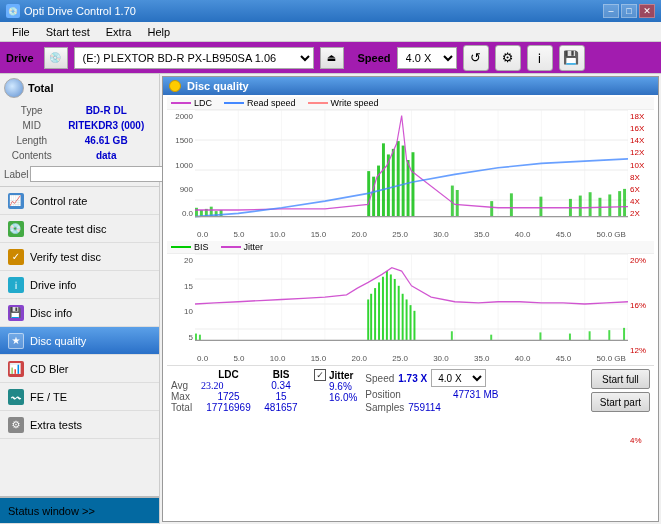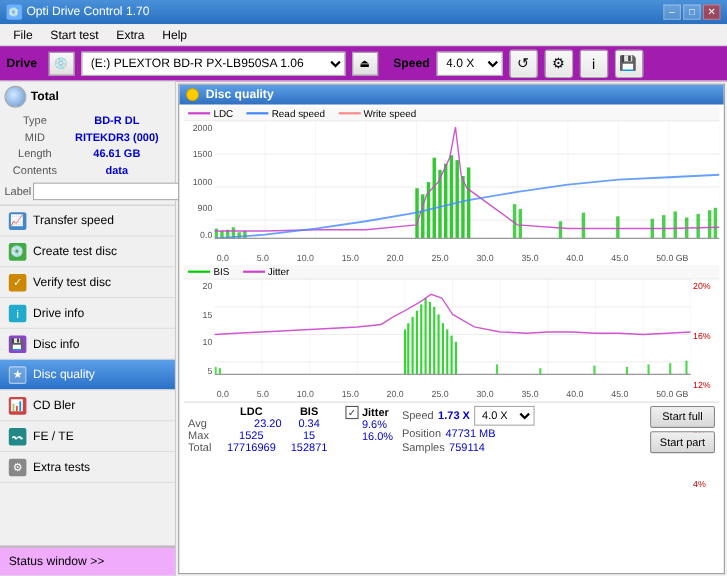--- a/index.html
+++ b/index.html
@@ -311,21 +311,21 @@
       <div class="disc-label-row">
         <span style="color:#555;font-size:10px;">Label</span>
         <input class="disc-label-input" type="text" value="" style="">
         <button class="disc-label-btn">✎</button>
       </div>
     </div>
 
     <div class="sidebar-nav">
       <div class="nav-item">
         <div class="nav-icon blue">📈</div>
-        <span>Transfer speed</span>
+        <span>Control rate</span>
       </div>
       <div class="nav-item">
         <div class="nav-icon green">💿</div>
         <span>Create test disc</span>
       </div>
       <div class="nav-item">
         <div class="nav-icon orange">✓</div>
         <span>Verify test disc</span>
       </div>
       <div class="nav-item">
@@ -345,21 +345,21 @@
         <span>CD Bler</span>
       </div>
       <div class="nav-item">
         <div class="nav-icon teal">〰</div>
         <span>FE / TE</span>
       </div>
       <div class="nav-item">
         <div class="nav-icon gray">⚙</div>
         <span>Extra tests</span>
       </div>
-      <div class="nav-item" style="margin-top:auto; background:#f0abfc; border-top:2px solid #bbb;text-align:right;">
+      <div class="nav-item" style="margin-top:auto; background:#0369a1; border-top:2px solid #bbb;text-align:right;">
         <span>Status window &gt;&gt;</span>
       </div>
     </div>
   </div>
 
   <div class="main-content">
     <div class="chart-panel">
 
       <div class="chart-title-bar">
         <div class="chart-title-icon"></div>
@@ -438,20 +438,31 @@
             <rect x="420" y="76" width="3" height="20" fill="#00bb00" opacity="0.7"></rect>
             <rect x="430" y="73" width="3" height="23" fill="#00bb00" opacity="0.7"></rect>
             <rect x="435" y="71" width="3" height="25" fill="#00bb00" opacity="0.7"></rect>
 
             <polyline points="0,90 44,90 88,89 132,89 176,85 185,60 195,50 205,30 210,5 215,45 220,55 264,85 308,88 352,88 396,88 440,87" fill="none" stroke="#cc44cc" stroke-width="1.2" opacity="0.9"></polyline>
 
             <polyline points="0,96 44,93 88,88 132,82 176,75 220,65 264,58 308,52 352,48 396,46 440,44" fill="none" stroke="#4488ff" stroke-width="1.5" opacity="0.8"></polyline>
 
             <line x1="0" y1="96" x2="440" y2="96" stroke="#999" stroke-width="1"></line>
           </svg>
+          <div style="display:flex;flex-direction:column;justify-content:space-between;width:26px;font-size:8px;color:#cc0000;text-align:left;padding:2px 0 12px 2px;">
+            <span>18X</span>
+            <span>16X</span>
+            <span>14X</span>
+            <span>12X</span>
+            <span>10X</span>
+            <span>8X</span>
+            <span>6X</span>
+            <span>4X</span>
+            <span>2X</span>
+          </div>
         </div>
 
         <div style="display:flex;margin-left:28px;margin-right:26px;font-size:8px;color:#555;justify-content:space-between;padding:0 2px;">
           <span>0.0</span>
           <span>5.0</span>
           <span>10.0</span>
           <span>15.0</span>
           <span>20.0</span>
           <span>25.0</span>
           <span>30.0</span>
@@ -551,32 +562,32 @@
         <div style="display:flex;align-items:flex-start;padding:3px 4px;font-size:10px;border-top:1px solid #ddd;margin-top:2px;">
 
           <div style="display:flex;flex-direction:column;margin-right:8px;">
             <div style="display:flex;gap:0;">
               <span style="width:30px;color:#555;"></span>
               <span style="width:55px;font-weight:bold;text-align:center;">LDC</span>
               <span style="width:50px;font-weight:bold;text-align:center;">BIS</span>
             </div>
             <div style="display:flex;gap:0;">
               <span style="width:30px;color:#555;">Avg</span>
-              <span style="width:55px;color:#0000cc;text-align:right;">23.20</span>
+              <span style="width:55px;color:#0000cc;text-align:left;font-family:Liberation Serif, serif;">23.20</span>
               <span style="width:50px;color:#0000cc;text-align:center;">0.34</span>
             </div>
             <div style="display:flex;gap:0;">
               <span style="width:30px;color:#555;">Max</span>
-              <span style="width:55px;color:#0000cc;text-align:center;">1525</span>
+              <span style="width:55px;color:#0000cc;text-align:center;">1725</span>
               <span style="width:50px;color:#0000cc;text-align:center;">15</span>
             </div>
             <div style="display:flex;gap:0;">
               <span style="width:30px;color:#555;">Total</span>
               <span style="width:55px;color:#0000cc;text-align:center;">17716969</span>
-              <span style="width:50px;color:#0000cc;text-align:center;">152871</span>
+              <span style="width:50px;color:#0000cc;text-align:center;">481657</span>
             </div>
           </div>
 
           <div style="display:flex;flex-direction:column;margin-right:8px;">
             <div style="display:flex;align-items:center;gap:3px;">
               <div class="checkbox-icon">✓</div>
               <span style="font-weight:bold;">Jitter</span>
             </div>
             <div style="display:flex;gap:0;padding-left:15px;">
               <span style="color:#0000cc;">9.6%</span>
@@ -589,21 +600,21 @@
           <div style="display:flex;flex-direction:column;gap:2px;">
             <div style="display:flex;align-items:center;gap:4px;">
               <span style="color:#555;">Speed</span>
               <span style="color:#0000cc;font-weight:bold;">1.73 X</span>
               <select class="stats-speed-select">
                 <option>4.0 X</option>
               </select>
             </div>
             <div style="display:flex;align-items:center;gap:4px;">
               <span style="color:#555;">Position</span>
-              <span style="color:#0000cc;">47731 MB</span>
+              <span style="color:#0000cc;margin-left:48px;">47731 MB</span>
             </div>
             <div style="display:flex;align-items:center;gap:4px;">
               <span style="color:#555;">Samples</span>
               <span style="color:#0000cc;">759114</span>
             </div>
           </div>
 
           <div style="display:flex;flex-direction:column;gap:3px;margin-left:auto;">
             <button class="start-btn">Start full</button>
             <button class="start-btn">Start part</button>

